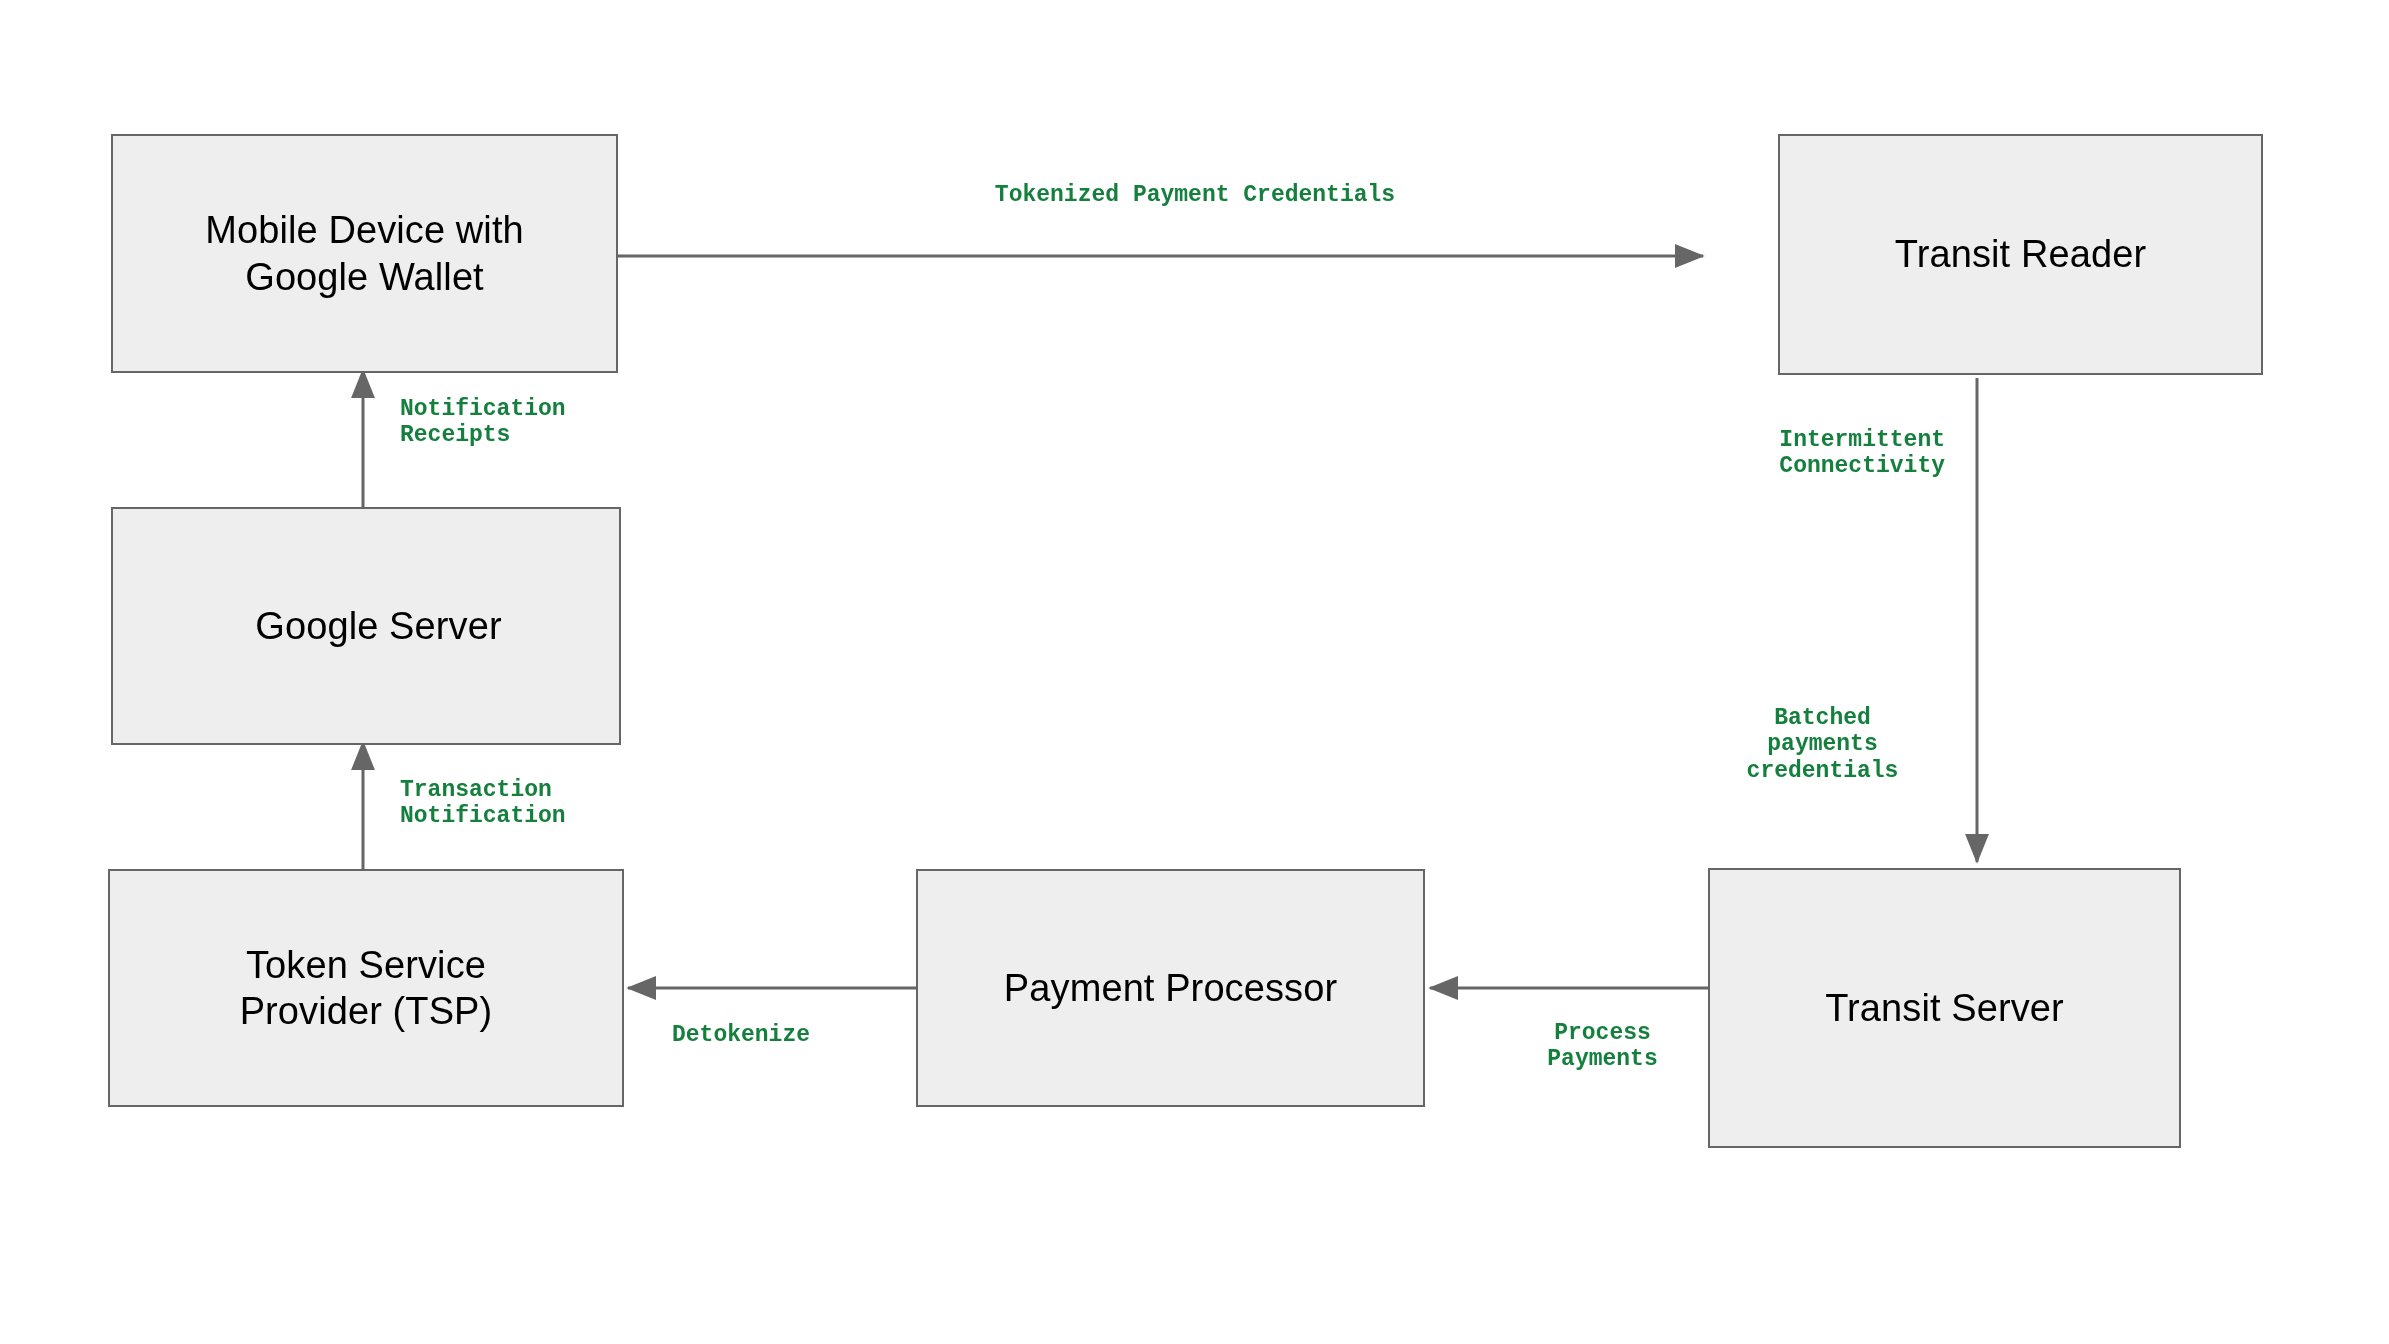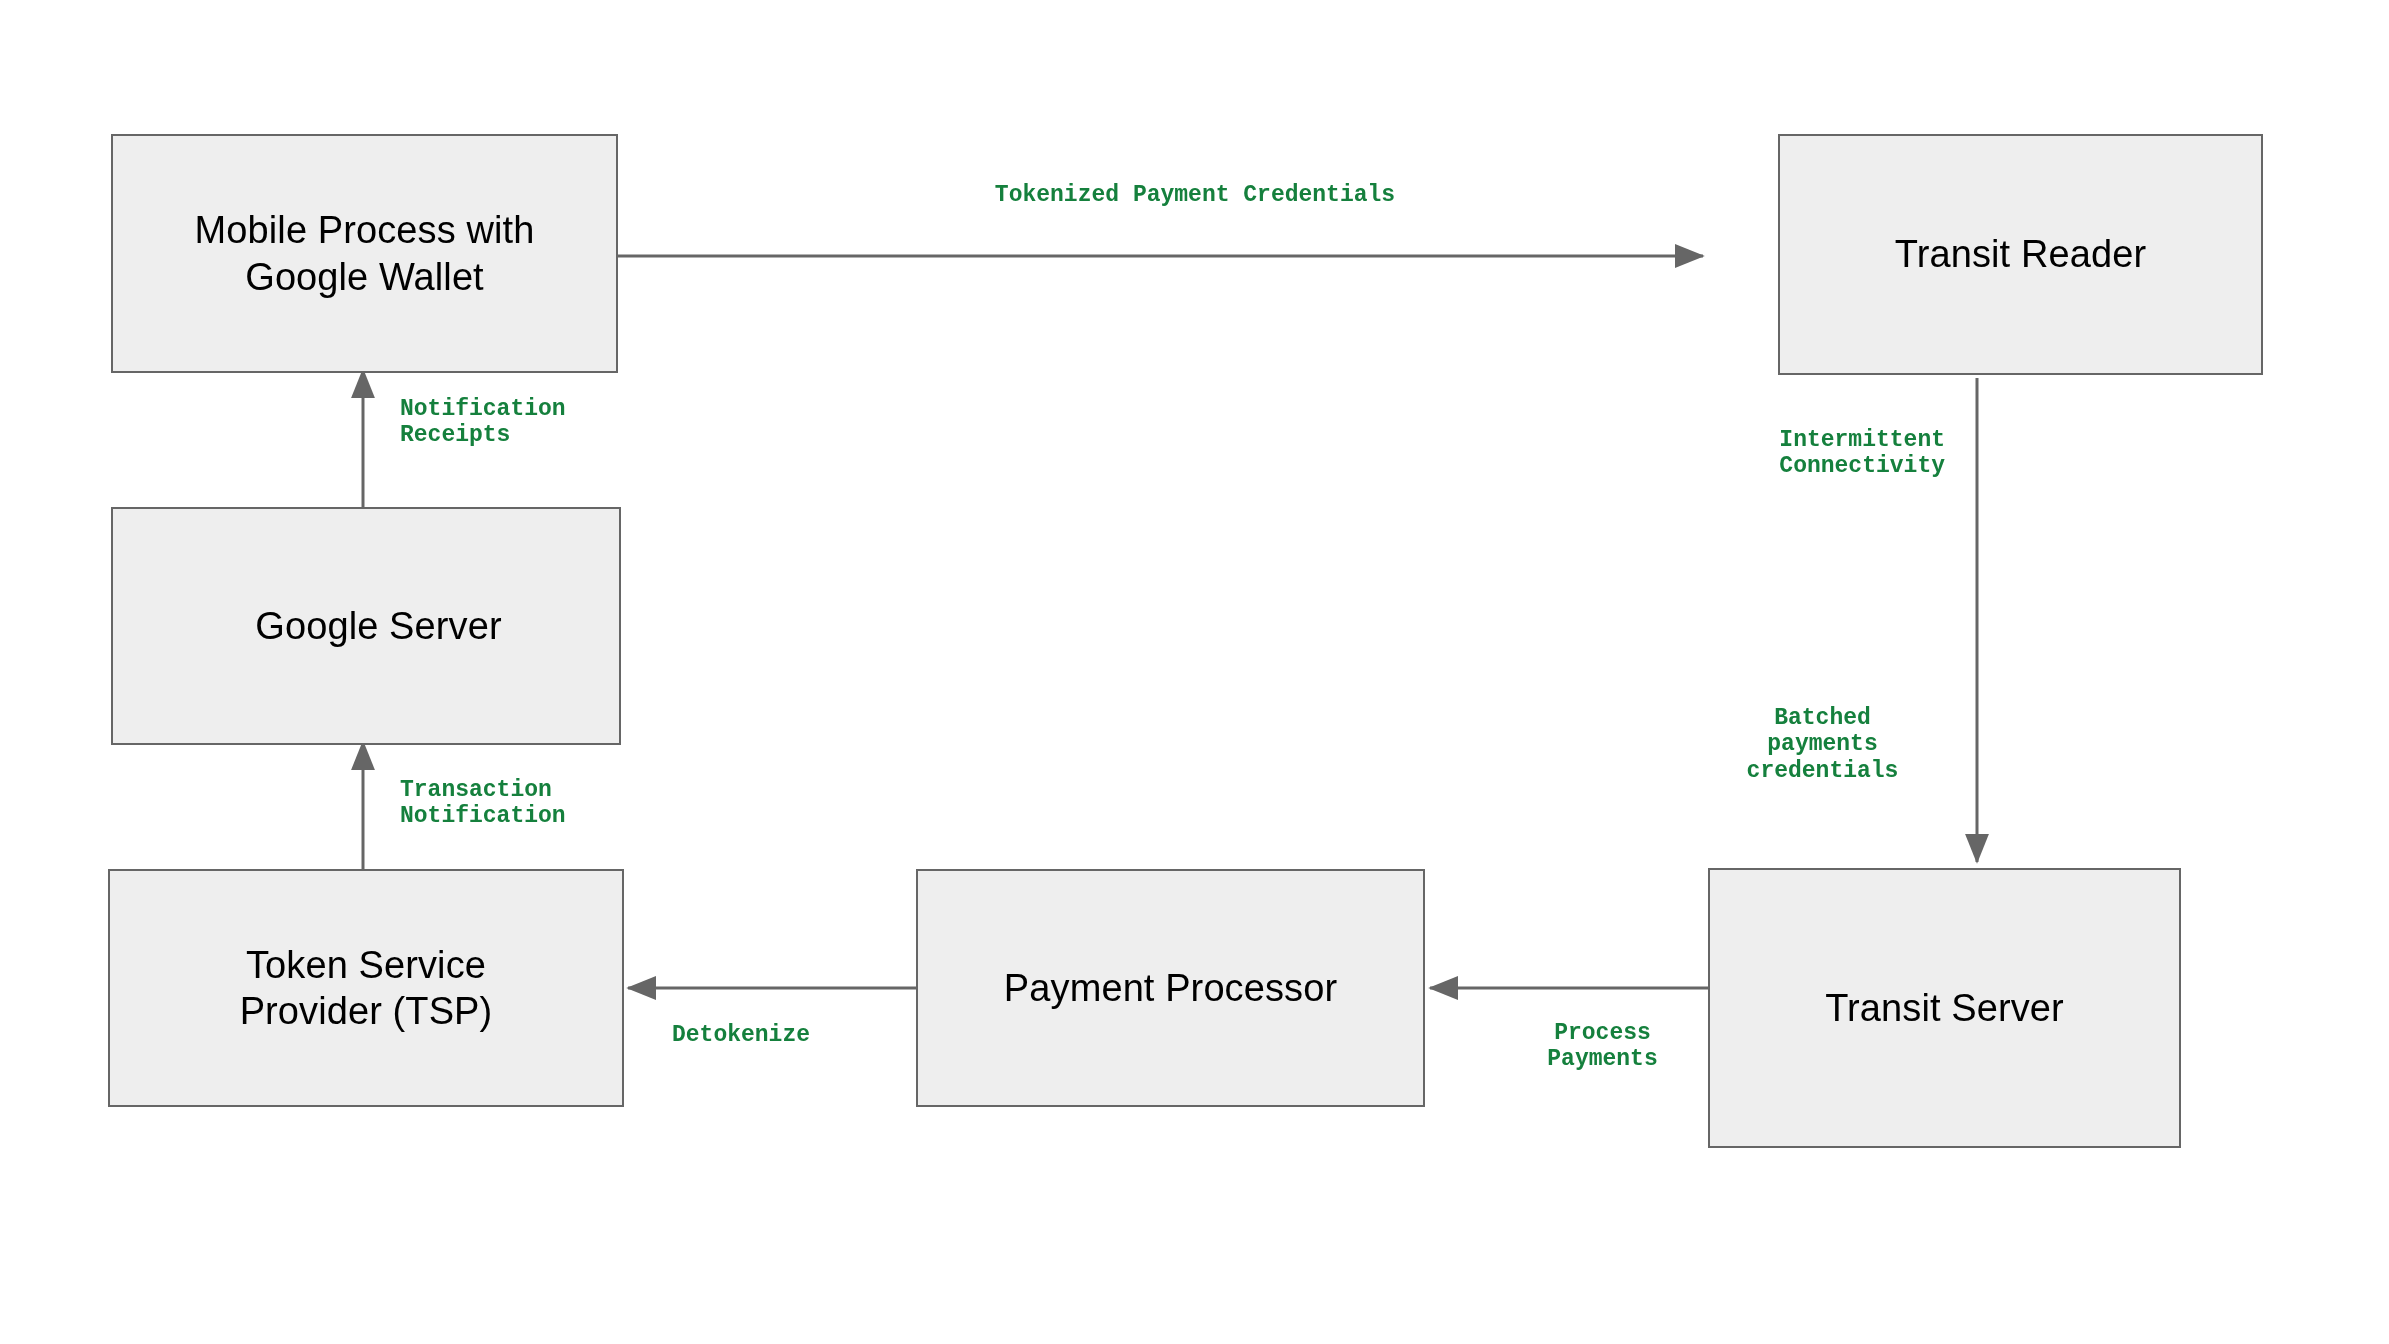--- a/index.html
+++ b/index.html
@@ -79,21 +79,21 @@
     <line x1="1726" y1="988" x2="1430" y2="988" stroke="#666666" stroke-width="3" marker-end="url(#arrowhead)"></line>
 
     <line x1="920" y1="988" x2="628" y2="988" stroke="#666666" stroke-width="3" marker-end="url(#arrowhead)"></line>
 
     <line x1="363" y1="872" x2="363" y2="742" stroke="#666666" stroke-width="3" marker-end="url(#arrowhead)"></line>
 
     <line x1="363" y1="510" x2="363" y2="370" stroke="#666666" stroke-width="3" marker-end="url(#arrowhead)"></line>
   </svg>
 
   <div class="node" style="left:111px; top:134px; width:507px; height:239px;">
-    <span class="node-label">Mobile Process with
+    <span class="node-label">Mobile Device with
 Google Wallet</span>
   </div>
 
   <div class="node" style="left:1778px; top:134px; width:485px; height:241px;">
     <span class="node-label">Transit Reader</span>
   </div>
 
   <div class="node" style="left:111px; top:507px; width:510px; height:238px;padding-left:25px;">
     <span class="node-label">Google Server</span>
   </div>

